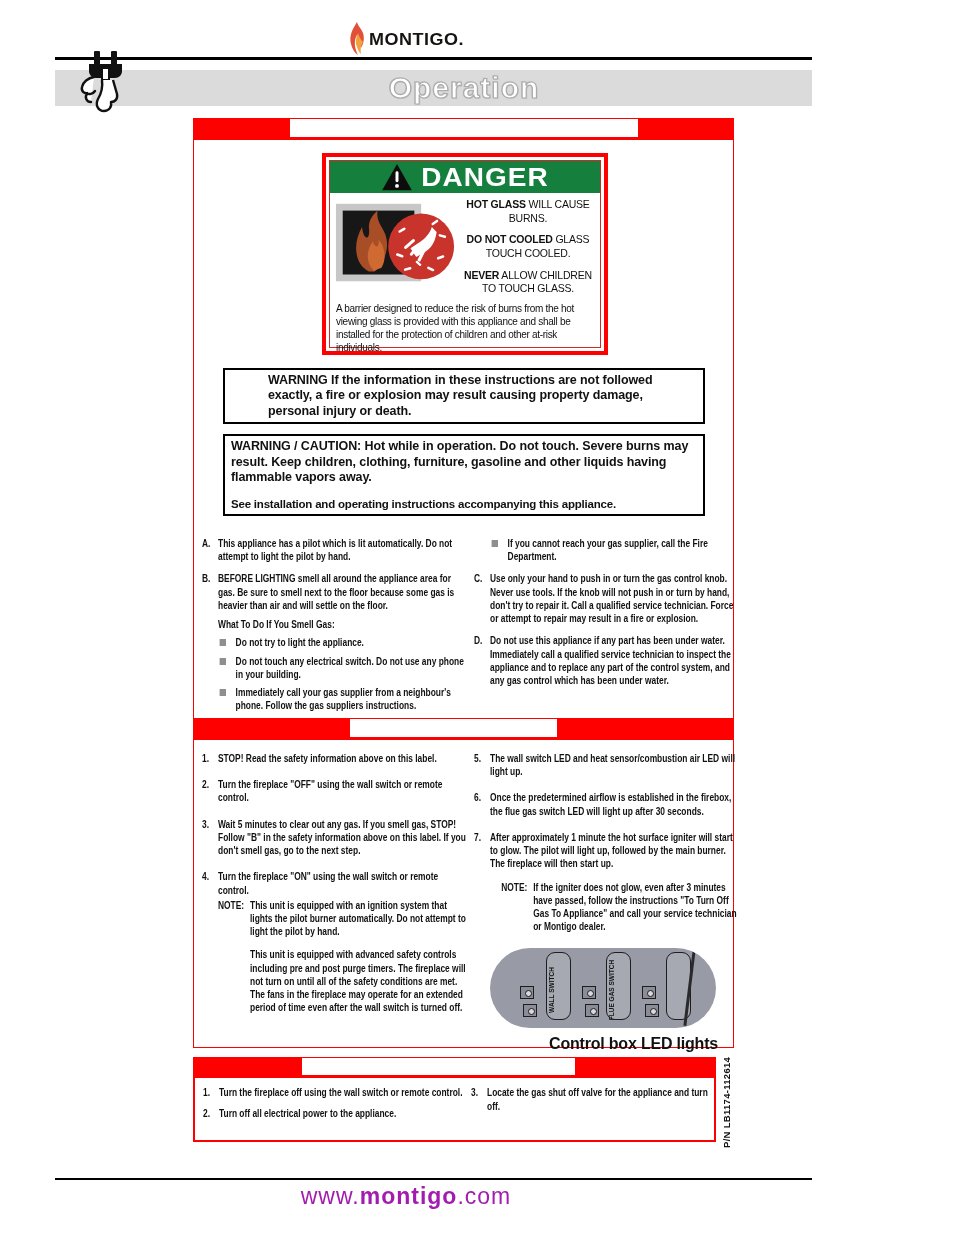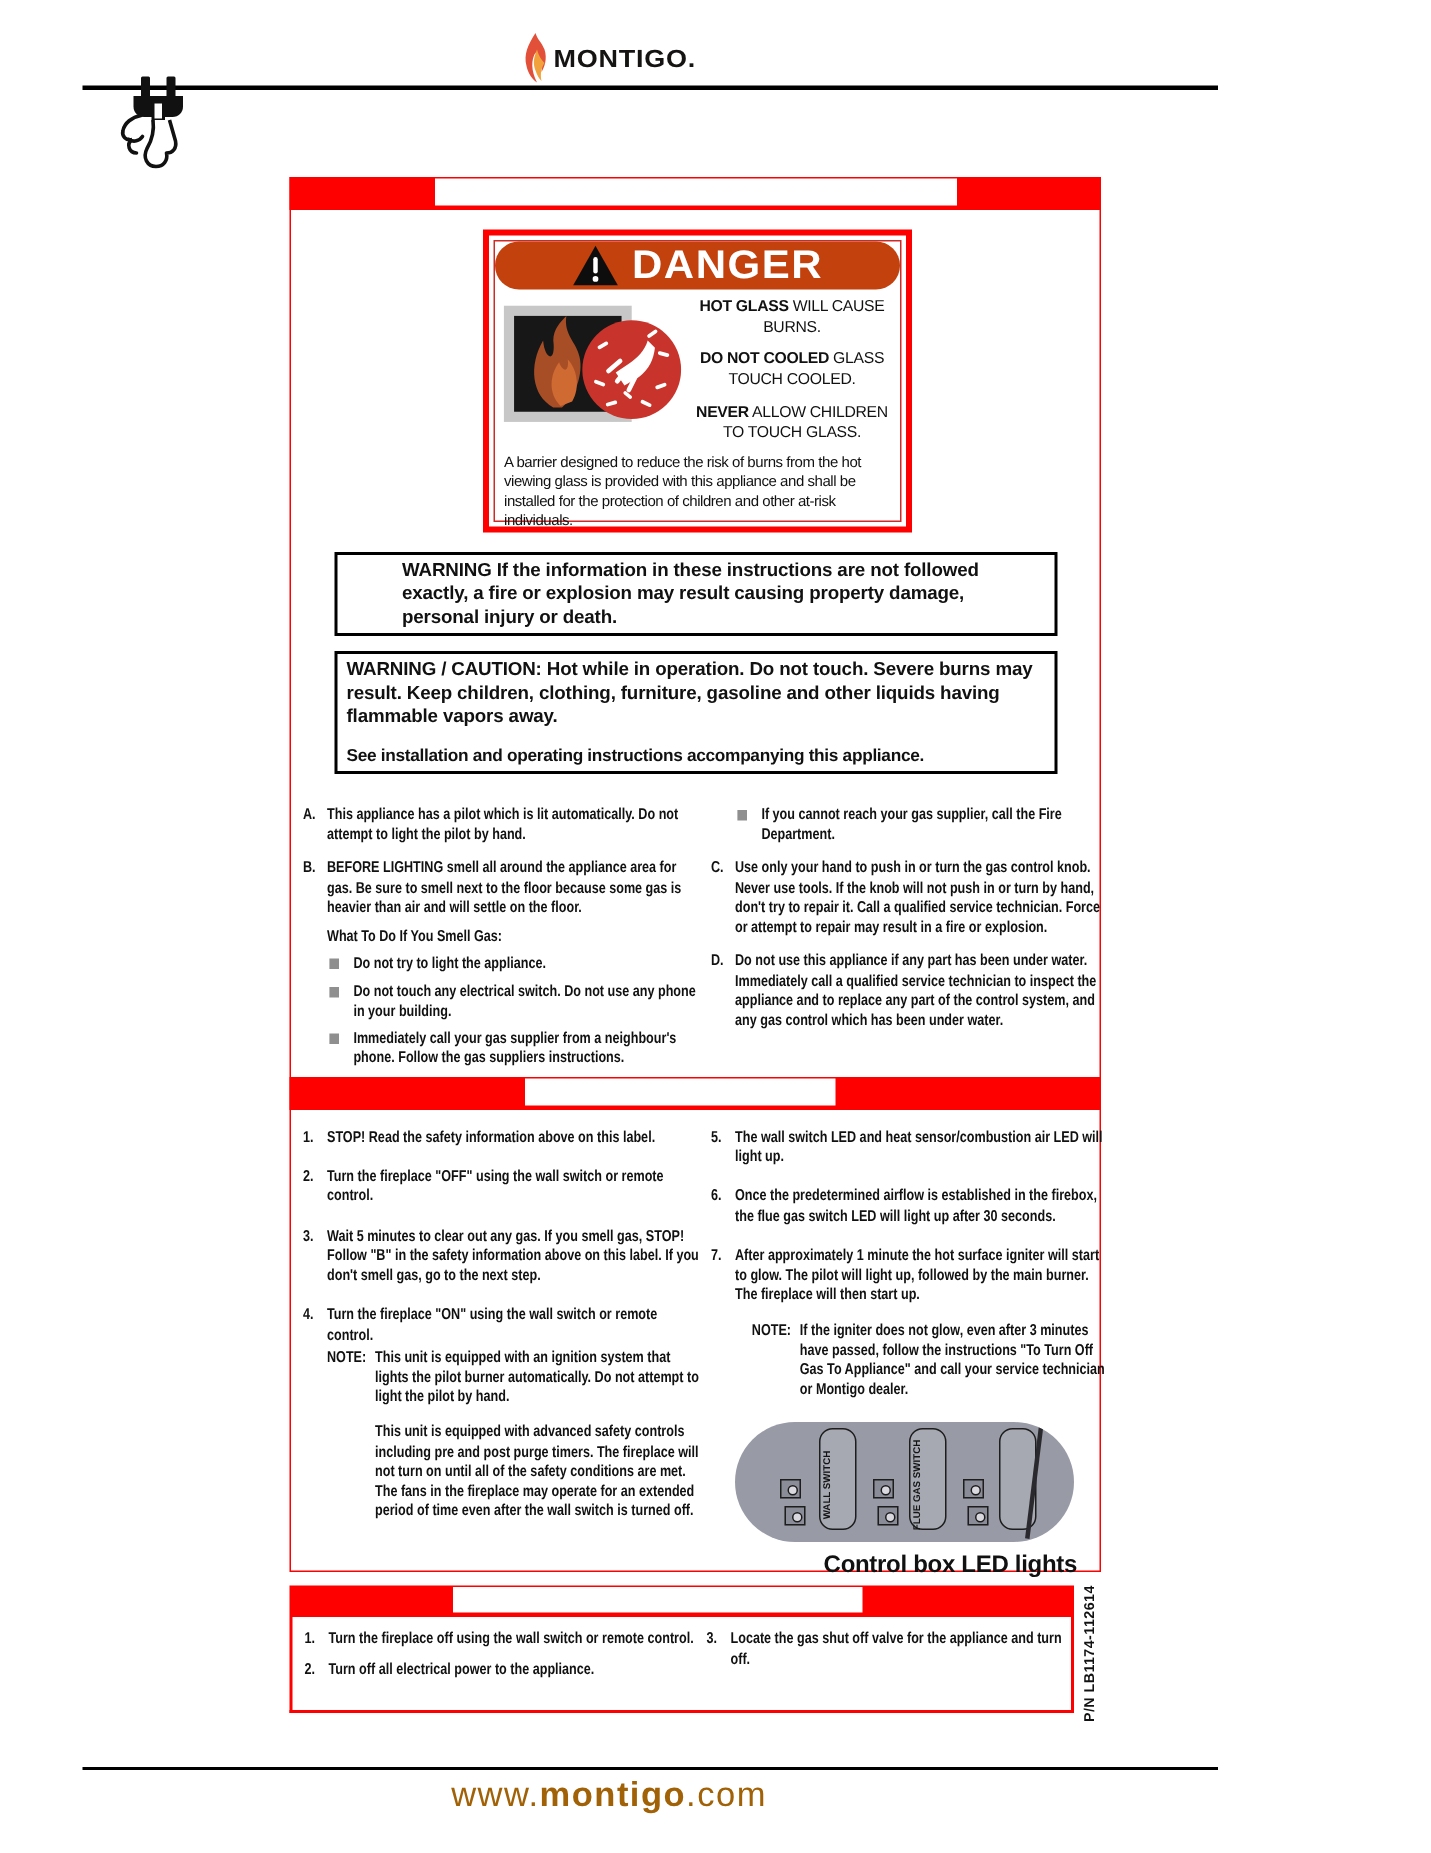--- a/index.html
+++ b/index.html
@@ -21,21 +21,21 @@
   .redbar { position:absolute; left:-1.5px; width:541px; height:22px; background:#ff0000; }
   .redbar .gap { position:absolute; top:1px; height:18px; background:#fff; }
   .bar1 { top:-1.5px; }
   .bar1 .gap { left:97px; width:348px; }
   .bar2 { top:599px; }
   .bar2 .gap { left:157px; width:207px; }
 
   
   .danger { position:absolute; left:128px; top:34px; width:286px; height:202px; border:4px solid #ff0000; background:#fff; padding:3px; }
   .danger-inner { border:1.5px solid #cf2b26; width:100%; height:100%; display:flex; flex-direction:column; }
-  .danger-head { height:36px; background:#c2410c; display:flex; align-items:center; justify-content:center; gap:8px;border-radius:16px; }
+  .danger-head { height:36px; background:#15803d; display:flex; align-items:center; justify-content:center; gap:8px; }
   .danger-title { color:#fff; font-size:28px; font-weight:800; letter-spacing:1px; transform:scaleY(0.95); }
   .danger-body { display:flex; padding:5px 4px 2px 4px; gap:4px; }
   .danger-fig { flex:0 0 122px; }
   .danger-lines { flex:1; display:flex; flex-direction:column; justify-content:center; gap:8px; text-align:center;
                   font-size:10.5px; line-height:1.3; letter-spacing:-0.2px; }
   .danger-para { padding:4px 6px 15px 6px; font-size:10px; line-height:1.32; letter-spacing:-0.3px; text-align:left; }
 
   
   .warnbox { position:absolute; left:29px; width:482px; border:2px solid #000; padding:3px 6px; font-weight:bold; }
   .w1 { top:249px; font-size:12.5px; line-height:1.22; letter-spacing:-0.1px;padding-left:43px; }
@@ -84,38 +84,41 @@
   .turnoff .tcols { display:flex; width:650px; transform:scaleX(0.8); transform-origin:0 0;
                     font-size:10.5px; font-weight:bold; line-height:1.3; }
   .tcol-l { width:335px; } .tcol-r { width:315px; }
   .turnoff .li { margin-bottom:7px; }
 
   .pn { position:absolute; left:721px; top:1056px; height:92px; writing-mode:vertical-rl; transform:rotate(180deg);
         font-size:9.5px; font-weight:bold; letter-spacing:0.3px; }
 
   
   .rule-bottom { position:absolute; left:55px; top:1178px; width:818px; height:2px; background:#000; }
-  .site { position:absolute; top:1183px; left:0; width:100%; text-align:center; font-size:23px; letter-spacing:1px; color:#a16207; }
+  .site { position:absolute; top:1183px; left:0; width:100%; text-align:center; font-size:23px; letter-spacing:1px; color:#a21caf; }
   .site .b { font-weight:bold; }
 </style>
 </head>
 <body>
 
 <div class="page">
 
   <div class="logo">
     <svg width="18" height="34" viewBox="0 0 18 34">
       <path d="M9 0 C4 8 1 14 3 22 C4 27 7 31 10 33 C6 25 6 18 9 13 C10 18 14 20 13 26 C15 23 17 17 15 11 C13 6 10 4 9 0 Z" fill="#e2503a"></path>
       <path d="M10 11 c-2 5 -3 9 -1 14 c1 3 2 5 4 7 c-1 -5 0 -9 2 -12 c-2 -2 -4 -5 -5 -9 z" fill="#f2a23d"></path>
     </svg>
     <span class="logo-text">MONTIGO.</span>
   </div>
 
   <div class="rule-top"></div>
 
+  <div class="banner">
+    <span class="banner-title">Operation</span>
+  </div>
 
   <svg class="plug" viewBox="0 0 64 70">
     <rect x="20" y="1" width="6" height="14" rx="1" fill="#111"></rect>
     <rect x="37" y="1" width="6" height="14" rx="1" fill="#111"></rect>
     <path d="M15 14 h33 v7 c0 4 -3 7 -7 7 h-19 c-4 0 -7 -3 -7 -7 z" fill="#111"></path>
     <path d="M28 18 h7 v12 h-7 z" fill="#fff" stroke="#111" stroke-width="2"></path>
     <path d="M20 27 c-6 1 -11 5 -12 10 c-1 4 2 7 6 6 c-4 3 -2 9 3 9" fill="#fff" stroke="#111" stroke-width="2.4" stroke-linecap="round"></path>
     <path d="M12 43 c3 2 7 1 9 -2" fill="none" stroke="#111" stroke-width="2.4" stroke-linecap="round"></path>
     <path d="M28 30 c1 8 -1 14 -4 19 c-3 6 0 12 6 12 c5 0 8 -4 7 -9 c4 0 7 -3 6 -8 l-4 -14" fill="#fff" stroke="#111" stroke-width="2.4" stroke-linejoin="round"></path>
   </svg>

